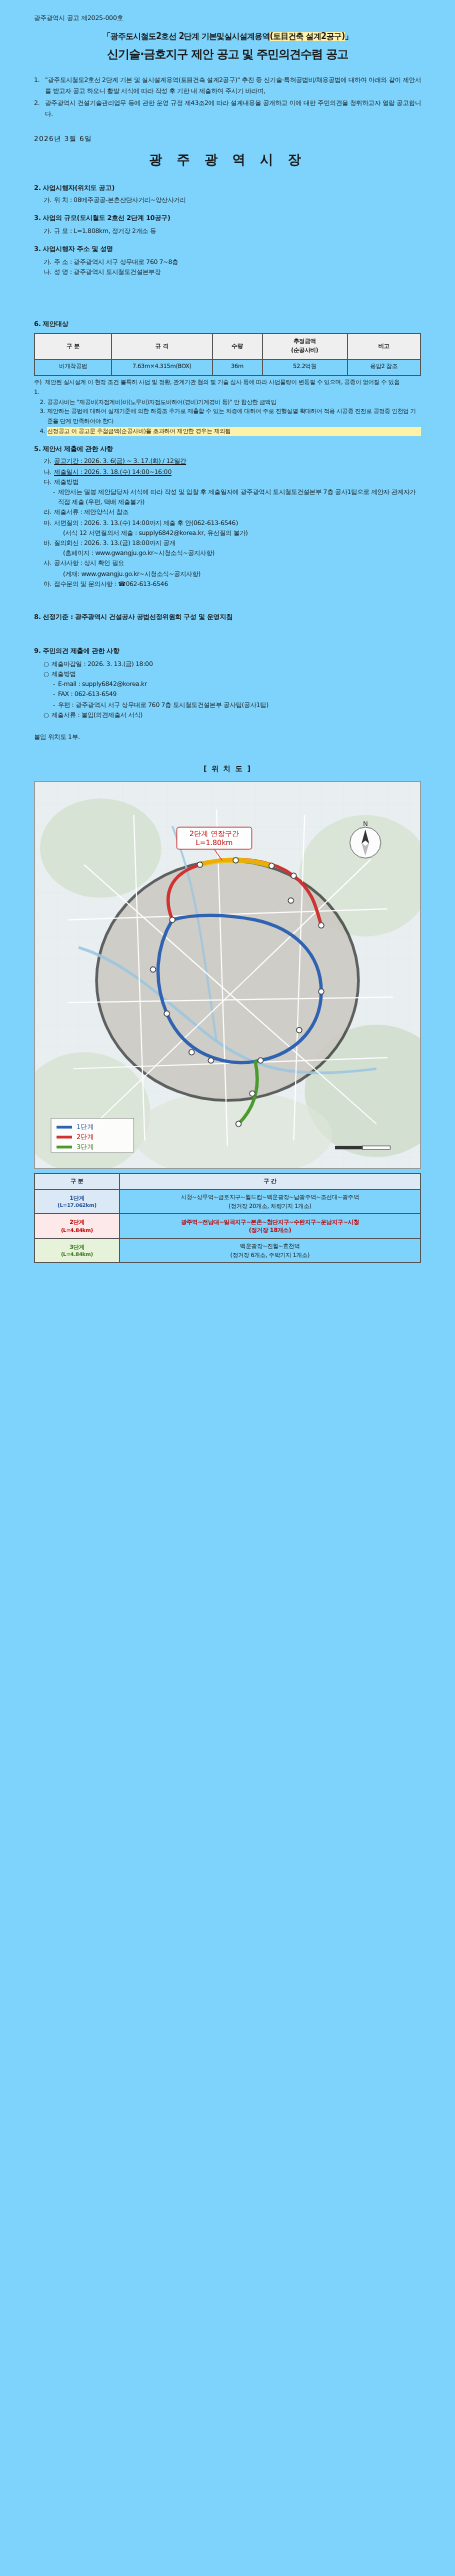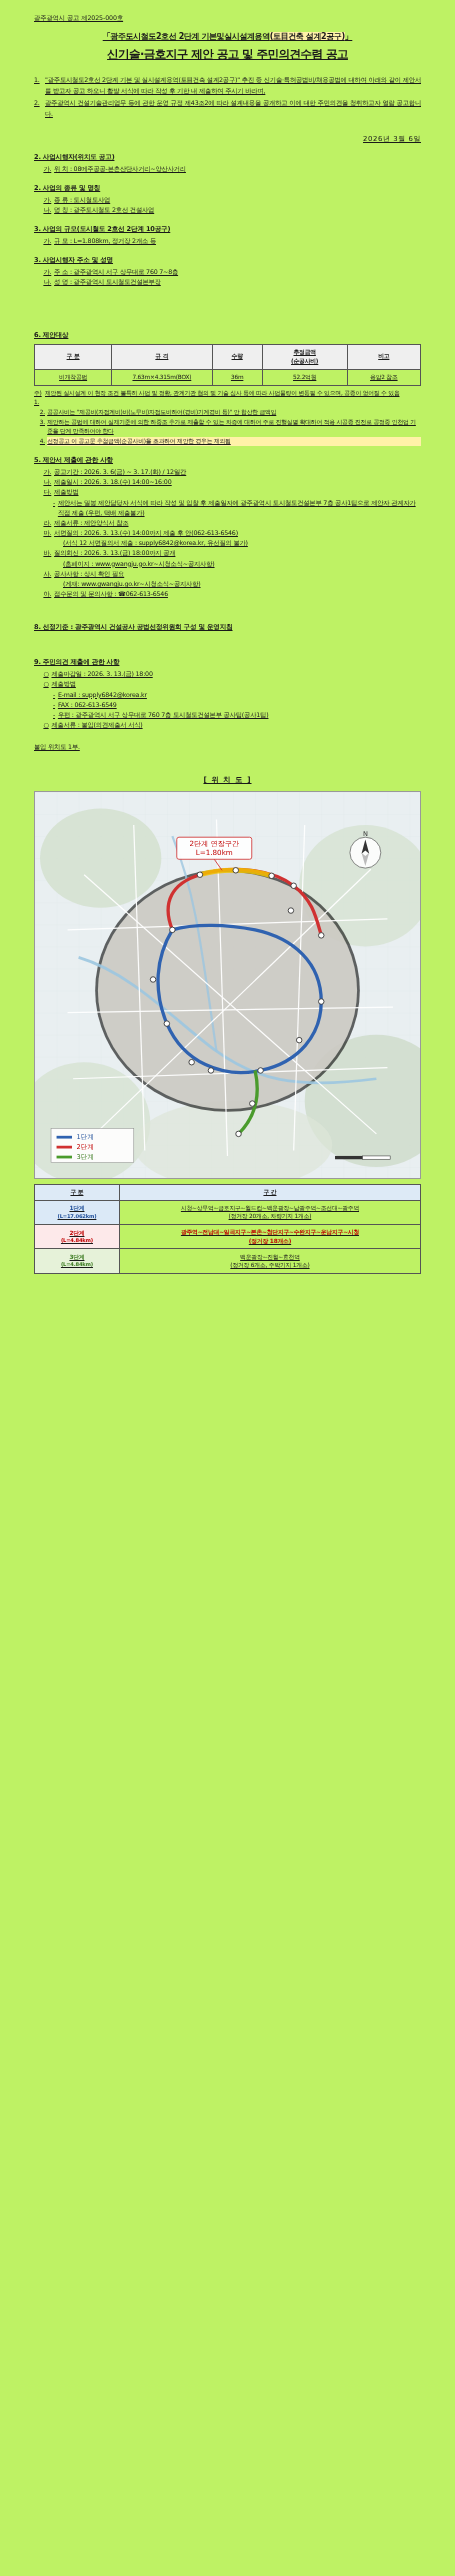--- a/index.html
+++ b/index.html
@@ -10,22 +10,21 @@
   body {
     font-family: "DejaVu Sans", "Liberation Sans", sans-serif;
     color: #1a1a1a;
   }
   #page {
     width: 455px;
     min-height: 2576px;
     position: relative;
     box-sizing: border-box;
     padding: 14.3px 34px 22px 34px;
-    background: #bef264;
-    text-decoration: underline;
+    background: #7dd3fc;
   }
   .doc-number {
     font-size: 6.3px;
     letter-spacing: -0.1px;
     margin-bottom: 8.8px;
   }
   .title-block {
     text-align: center;
     margin: 3.3px 0 1.1px 0;
   }
@@ -58,21 +57,21 @@
   .intro-num {
     width: 11px;
     flex: 0 0 11px;
     text-align: left;
   }
   .intro-text {
     flex: 1;
     text-align: justify;
   }
   .date-line {
-    text-align: right;
+    text-align: left;
     font-size: 6.9px;
     margin-top: 14.3px;
     letter-spacing: 0.6px;
   }
   .issuer {
     text-align: center;
     font-size: 13.2px;
     font-weight: bold;
     letter-spacing: 5px;
     margin-top: 7.7px;
@@ -198,40 +197,30 @@
       <div class="intro-num">1.</div>
       <div class="intro-text">"광주도시철도2호선 2단계 기본 및 실시설계용역(토目건축 설계2공구)" 추진 중 신기술·특허공법비/채용공법에 대하여 아래와 같이 제안서를 받고자 공고 하오니 활발 서식에 따라 작성 후 기한 내 제출하여 주시기 바라며,</div>
     </div>
     <div class="intro-item">
       <div class="intro-num">2.</div>
       <div class="intro-text">광주광역시 건설기술관리업무 등에 관한 운영 규정 제43조2에 따라 설계내용을 공개하고 이에 대한 주민의견을 청취하고자 열람 공고합니다.</div>
     </div>
   </div>
 
   <div class="date-line">2026년 3월 6일</div>
+  <div class="issuer">광 주 광 역 시 장</div>
 
   <div class="sec">
     <div class="sec-head">2. 사업시행자(위치도 공고)</div>
     <div class="lvl1 row">
       <span class="mark">가.</span>
       <span class="txt">위       치 : 08메주공공-본촌산단사거리~양산사거리</span>
     </div>
   </div>
 
-  <div class="sec">
-    <div class="sec-head">2. 사업의 종류 및 명칭</div>
-    <div class="lvl1 row">
-      <span class="mark">가.</span>
-      <span class="txt">종 류 : 도시철도사업</span>
-    </div>
-    <div class="lvl1 row">
-      <span class="mark">나.</span>
-      <span class="txt">명   칭 : 광주도시철도 2호선 건설사업</span>
-    </div>
-  </div>
 
   <div class="sec">
     <div class="sec-head">3. 사업의 규모(도시철도 2호선 2단계 10공구)</div>
     <div class="lvl1 row">
       <span class="mark">가.</span>
       <span class="txt">규        모 : L=1.808km, 정거장 2개소 등</span>
     </div>
   </div>
 
   <div class="sec">

